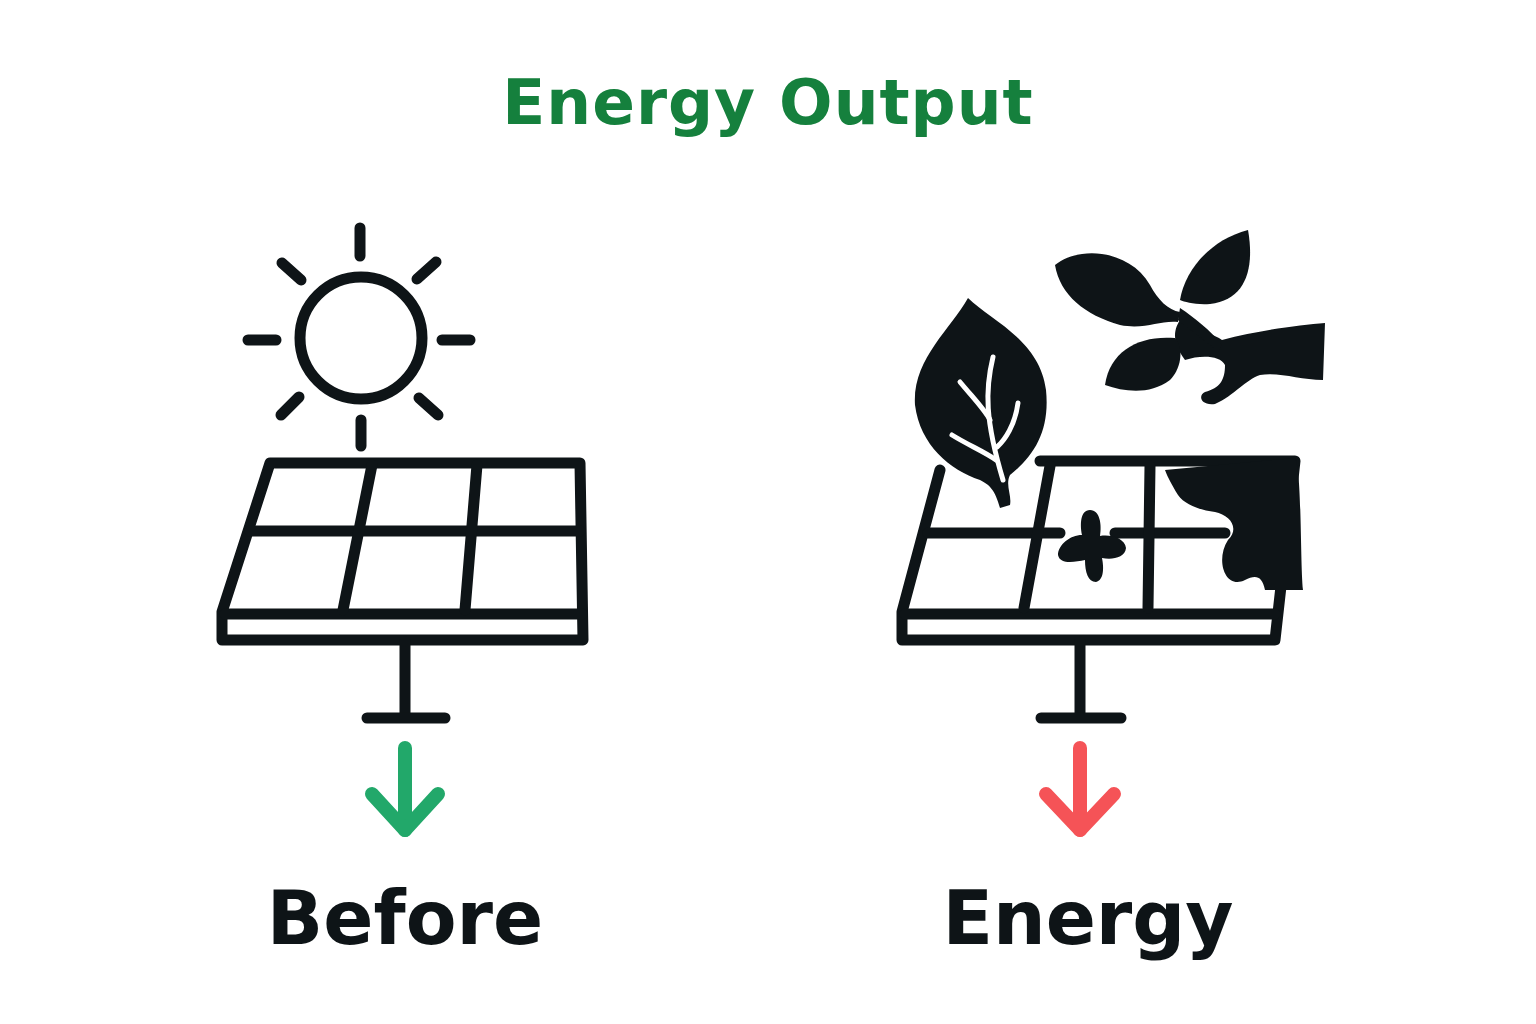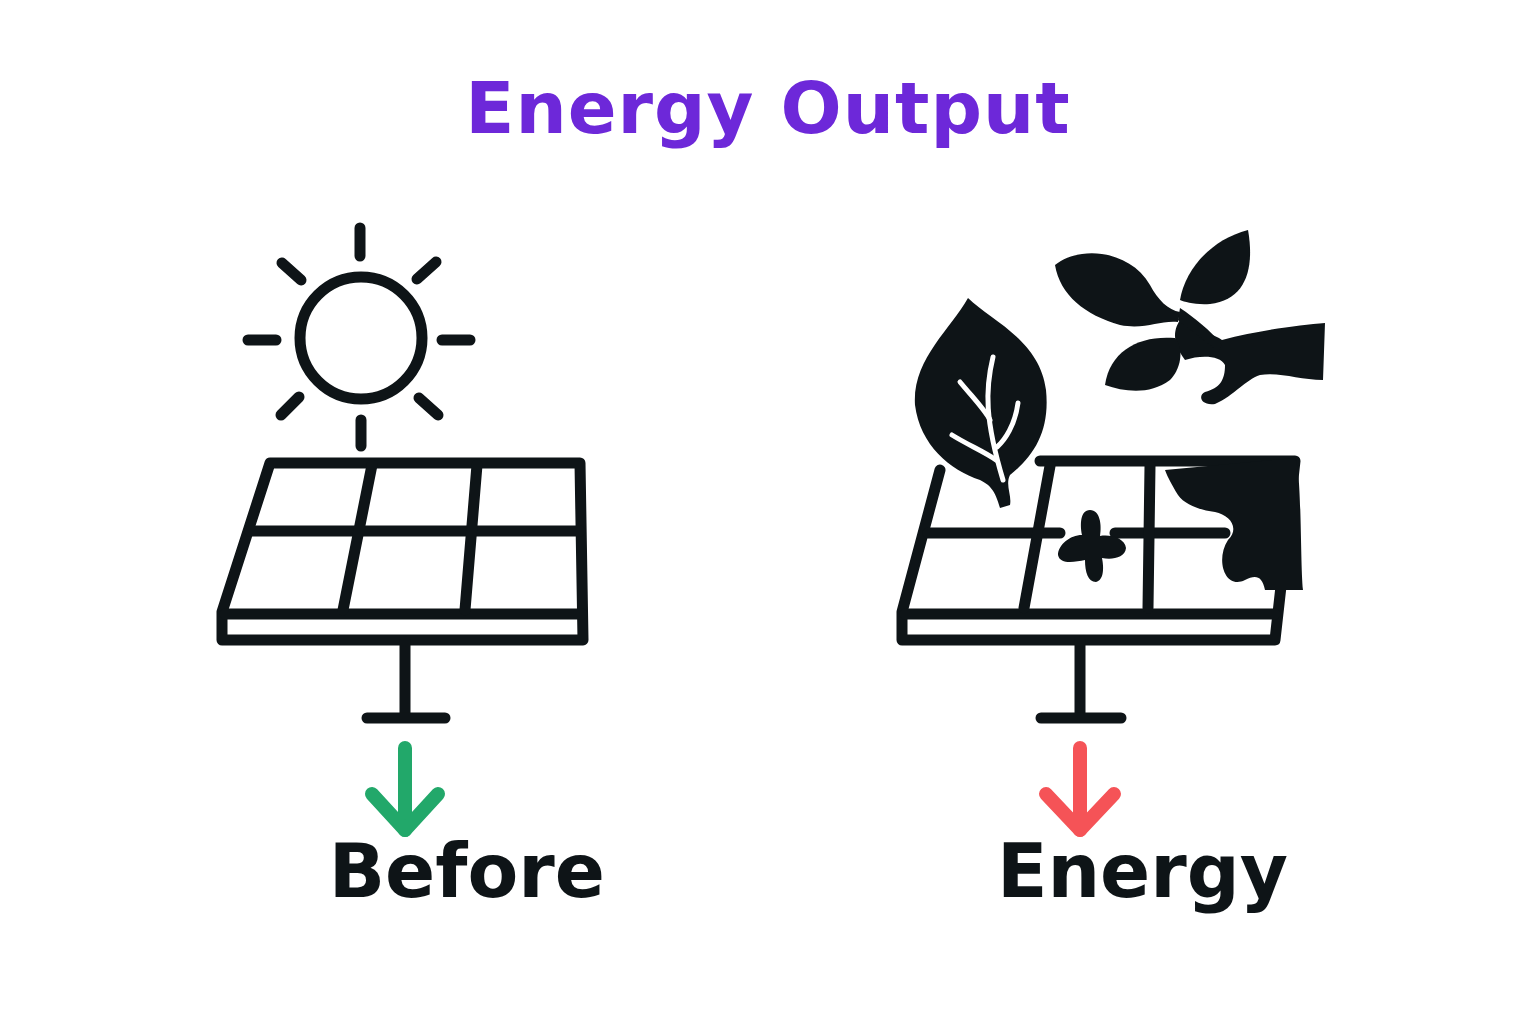--- a/index.html
+++ b/index.html
@@ -1,21 +1,21 @@
 <!DOCTYPE html>
 <html><head>
 <meta charset="utf-8">
 <style>
   html, body { margin: 0; padding: 0; background: #ffffff; }
   body { width: 1536px; height: 1024px; position: relative; overflow: hidden;
          font-family: "DejaVu Sans", "Liberation Sans", sans-serif; color: #0e1417; }
   .title { position: absolute; left: 0; top: 66px; width: 1536px; text-align: center;
-           font-size: 72px; font-weight: bold; letter-spacing: 1px; color: #6d28d9; }
-  .label { position: absolute; top: 828px; font-size: 74px; font-weight: bold; color: #0e1417;
-           text-align: right; width: 400px; }
+           font-size: 63px; font-weight: bold; letter-spacing: 1px; color: #15803d; }
+  .label { position: absolute; top: 875px; font-size: 74px; font-weight: bold; color: #0e1417;
+           text-align: center; width: 400px; }
   .lbl-before { left: 205px; }
   .lbl-after { left: 888px; }
   svg.art { position: absolute; left: 0; top: 0; }
 </style>
 </head>
 <body>
 
 <div class="title">Energy Output</div>
 
 <svg class="art" width="1536" height="1024" viewBox="0 0 1536 1024">

